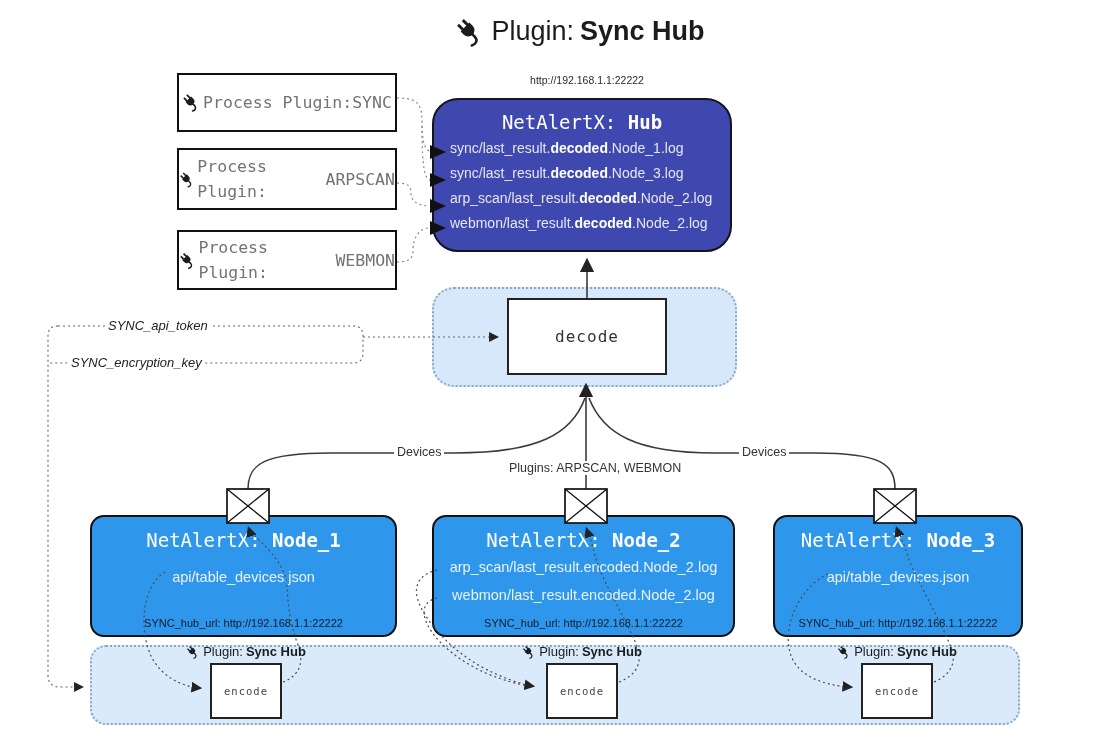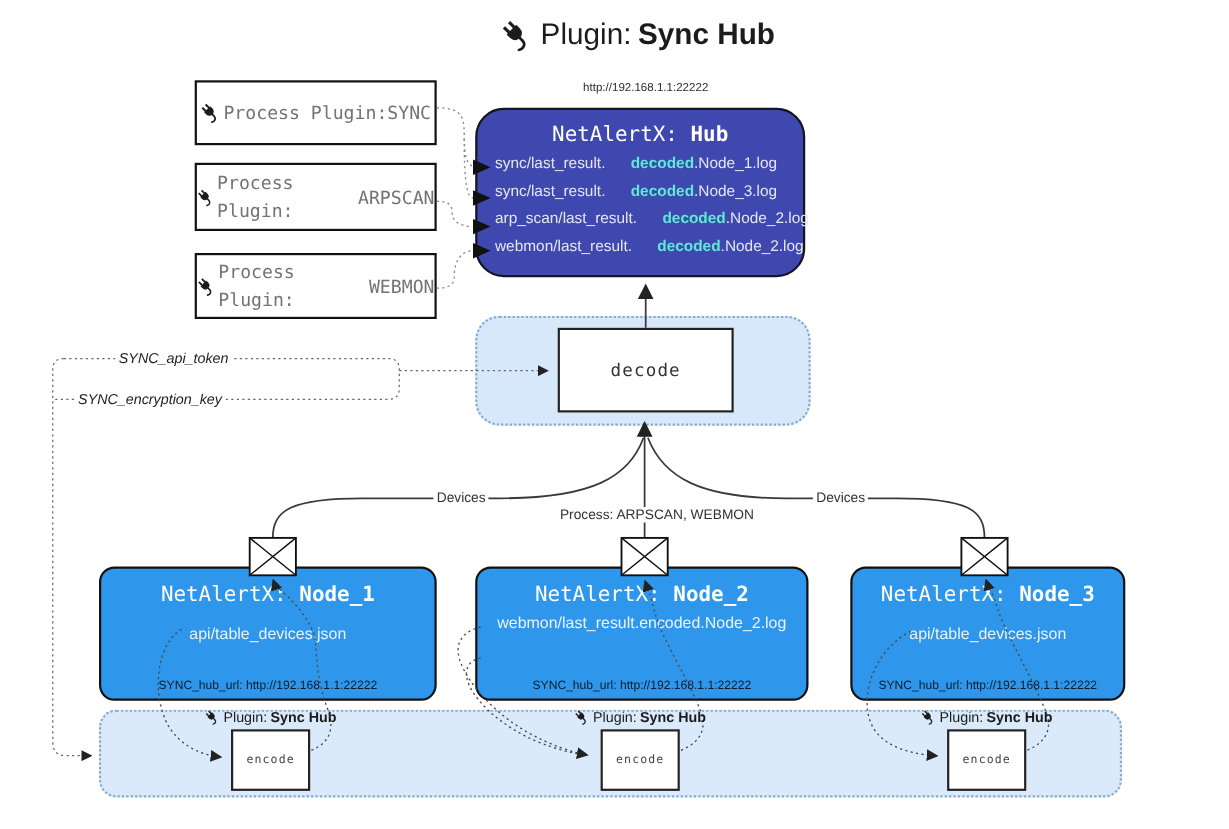--- a/index.html
+++ b/index.html
@@ -13,21 +13,21 @@
               gap:6px;font-size:27px;color:#1c1c1c;}
   #main-title b{font-weight:700;}
 
   
   #hub-url{top:74px;left:437px;width:300px;text-align:center;font-size:10.5px;color:#2b2b2b;}
   #hub-box{left:432px;top:98px;width:300px;height:154px;background:var(--hub_bg,#3f48ae);
            border:2px solid #14151f;border-radius:26px;box-sizing:border-box;}
   #hub-title{margin-top:11px;text-align:center;font-size:19px;color:#fff;}
   #hub-logs{margin-top:3px;padding-left:16px;}
   .hub-log{font-size:14px;line-height:25px;color:#e6e6f2;white-space:nowrap;}
-  .hub-log b{color:#5eead4;margin-left:23px;}
+  .hub-log b{color:#ffffff;}
 
   
   .proc-box{left:177px;width:220px;background:#fff;border:2px solid #111;box-sizing:border-box;
             display:flex;flex-direction:row;justify-content:center;align-items:center;
             font-size:16.5px;color:#737373;line-height:25px;}
   .proc-line{display:flex;align-items:center;gap:2px;}
 
   
   #decode-panel{left:432px;top:287px;width:305px;height:100px;background:var(--panel_bg,#d7e8fa);
                 border:2px dotted var(--panel_border,#86a8cc);border-radius:22px;box-sizing:border-box;}
@@ -141,20 +141,21 @@
   <div class="abs node-box" style="left:90px;width:307px;">
     <div class="node-title mono"><span>NetAlertX: </span><b>Node_1</b></div>
     <div class="node-files">
         <div class="node-file">api/table_devices.json</div>
       </div>
     <div class="node-url">SYNC_hub_url: http://192.168.1.1:22222</div>
   </div>
   <div class="abs node-box" style="left:432px;width:303px;">
     <div class="node-title mono"><span>NetAlertX: </span><b>Node_2</b></div>
     <div class="node-files tight">
+      <div class="node-file">arp_scan/last_result.encoded.Node_2.log</div>
       <div class="node-file">webmon/last_result.encoded.Node_2.log</div>
     </div>
     <div class="node-url">SYNC_hub_url: http://192.168.1.1:22222</div>
   </div>
   <div class="abs node-box" style="left:773px;width:250px;">
     <div class="node-title mono"><span>NetAlertX: </span><b>Node_3</b></div>
     <div class="node-files">
         <div class="node-file">api/table_devices.json</div>
       </div>
     <div class="node-url">SYNC_hub_url: http://192.168.1.1:22222</div>
@@ -235,16 +236,16 @@
     <g>
       <rect x="874" y="489" width="42" height="34" fill="#fff" stroke="#111" stroke-width="1.7"></rect>
       <path d="M874,489 L916,523 M916,489 L874,523" stroke="#111" stroke-width="1.3" fill="none"></path>
     </g>
   </svg>
 
   <div class="abs key-label" style="left:105px;top:318px;">SYNC_api_token</div>
   <div class="abs key-label" style="left:68px;top:355px;">SYNC_encryption_key</div>
 
   <div class="abs edge-label" style="left:394px;top:445px;">Devices</div>
-  <div class="abs edge-label" style="left:506px;top:461px;">Process: ARPSCAN, WEBMON</div>
+  <div class="abs edge-label" style="left:506px;top:461px;">Plugins: ARPSCAN, WEBMON</div>
   <div class="abs edge-label" style="left:739px;top:445px;">Devices</div>
 
 </div>
 
 </body></html>

